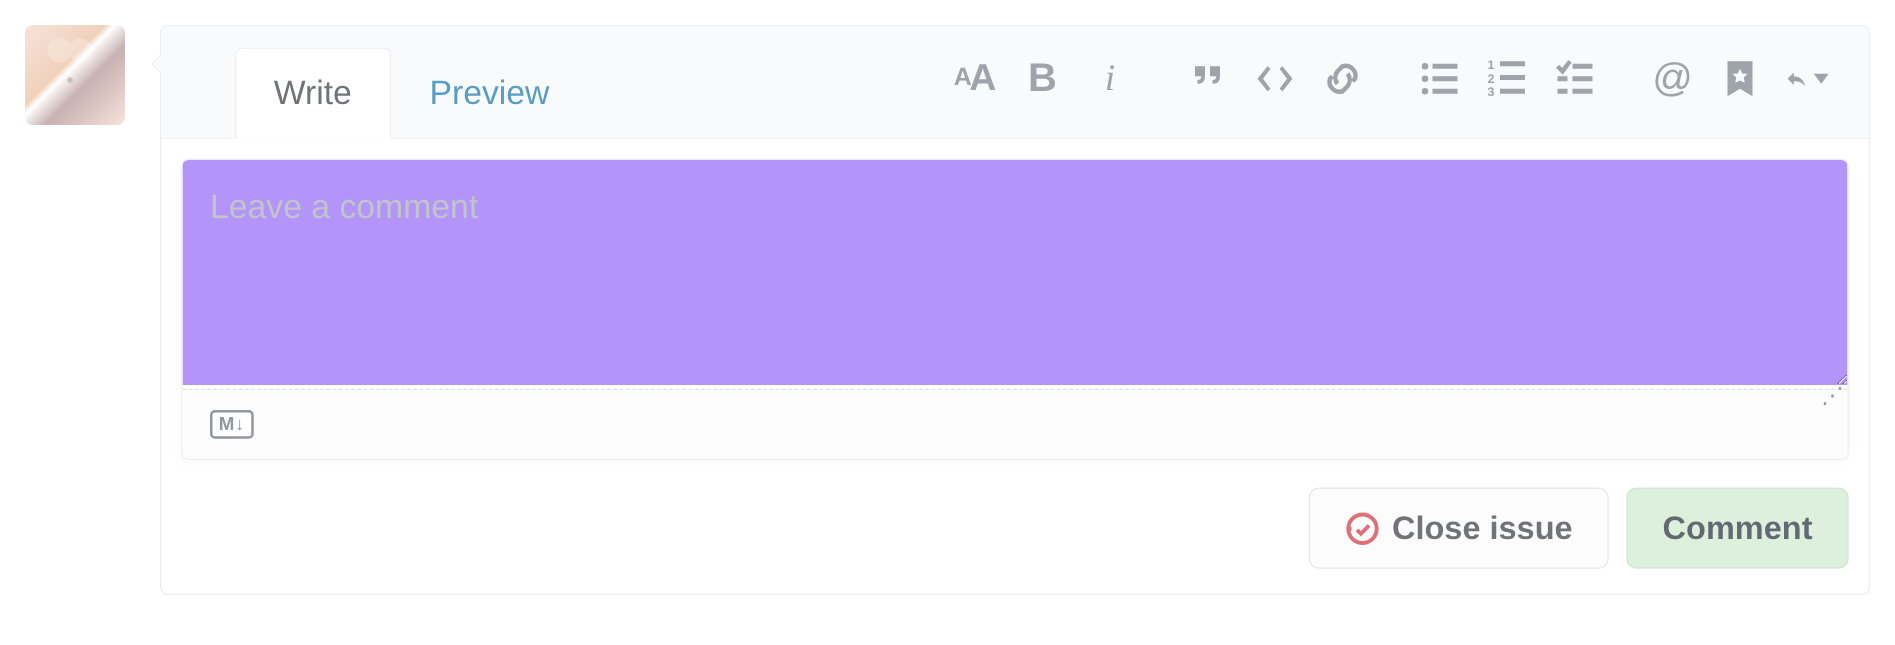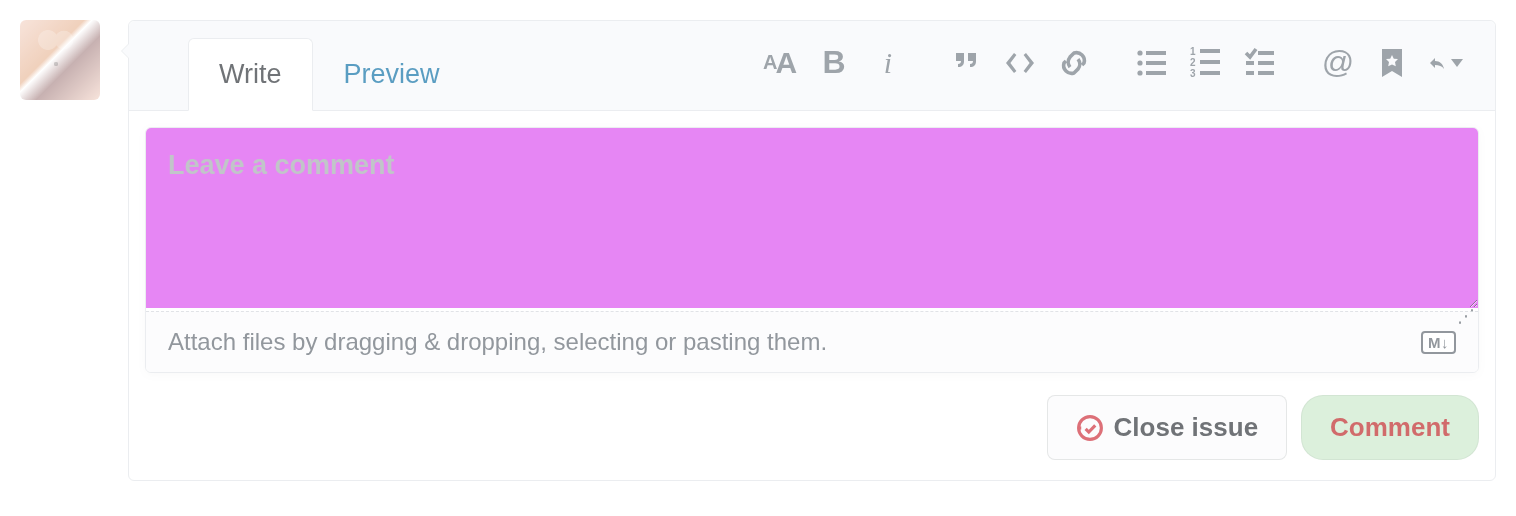--- a/index.html
+++ b/index.html
@@ -137,22 +137,21 @@
   .textarea {
     width: 100%;
     min-height: 180px;
     border: none;
     outline: none;
     resize: vertical;
     padding: 22px;
     font-size: 27px;
     font-family: inherit;
     color: #24292e;
-    background: #d946ef;
-    font-weight: bold;
+    background: #8b5cf6;
   }
   .textarea::placeholder { color: #a0a6ac; }
   .attach-row {
     display: flex;
     align-items: center;
     justify-content: space-between;
     padding: 16px 22px;
     border-top: 1px dashed #d1d5da;
     background: #fafbfc;
     font-size: 24px;
@@ -193,23 +192,22 @@
     font-size: 26px;
     font-weight: 600;
     border-radius: 8px;
     cursor: pointer;
     border: 1px solid rgba(27,31,35,.15);
     background: #fafbfc;
     color: #24292e;
   }
   .btn.primary {
     background: #c9e8c9;
-    color: #b91c1c;
+    color: #0f172a;
     border-color: rgba(27,31,35,.08);
-    border-radius: 22px;
   }
   .close-icon-svg { width:28px; height:28px; }
   .screen-overlay{
     position:fixed; inset:0; background:rgba(255,255,255,.35); pointer-events:none;
   }
 </style>
 </head>
 <body>
 
 <div class="wrapper">
@@ -297,21 +295,20 @@
           </span>
         </div>
       </div>
     </div>
 
     <div class="body">
       <div class="textarea-wrap">
         <textarea class="textarea" placeholder="Leave a comment" style=""></textarea>
         <div class="attach-row">
           <span class="resize-handle">⋰</span>
-          <span>Attach files by dragging &amp; dropping, selecting or pasting them.</span>
           <span class="md-badge">M↓</span>
         </div>
       </div>
     </div>
 
     <div class="footer">
       <button class="btn">
         <svg class="close-icon-svg" viewBox="0 0 16 16">
           <circle cx="8" cy="8" r="6.5" fill="none" stroke="#cb2431" stroke-width="1.8"></circle>
           <path d="M5.5 8.5l1.8 1.8L11 6.5" fill="none" stroke="#cb2431" stroke-width="1.8"></path>

